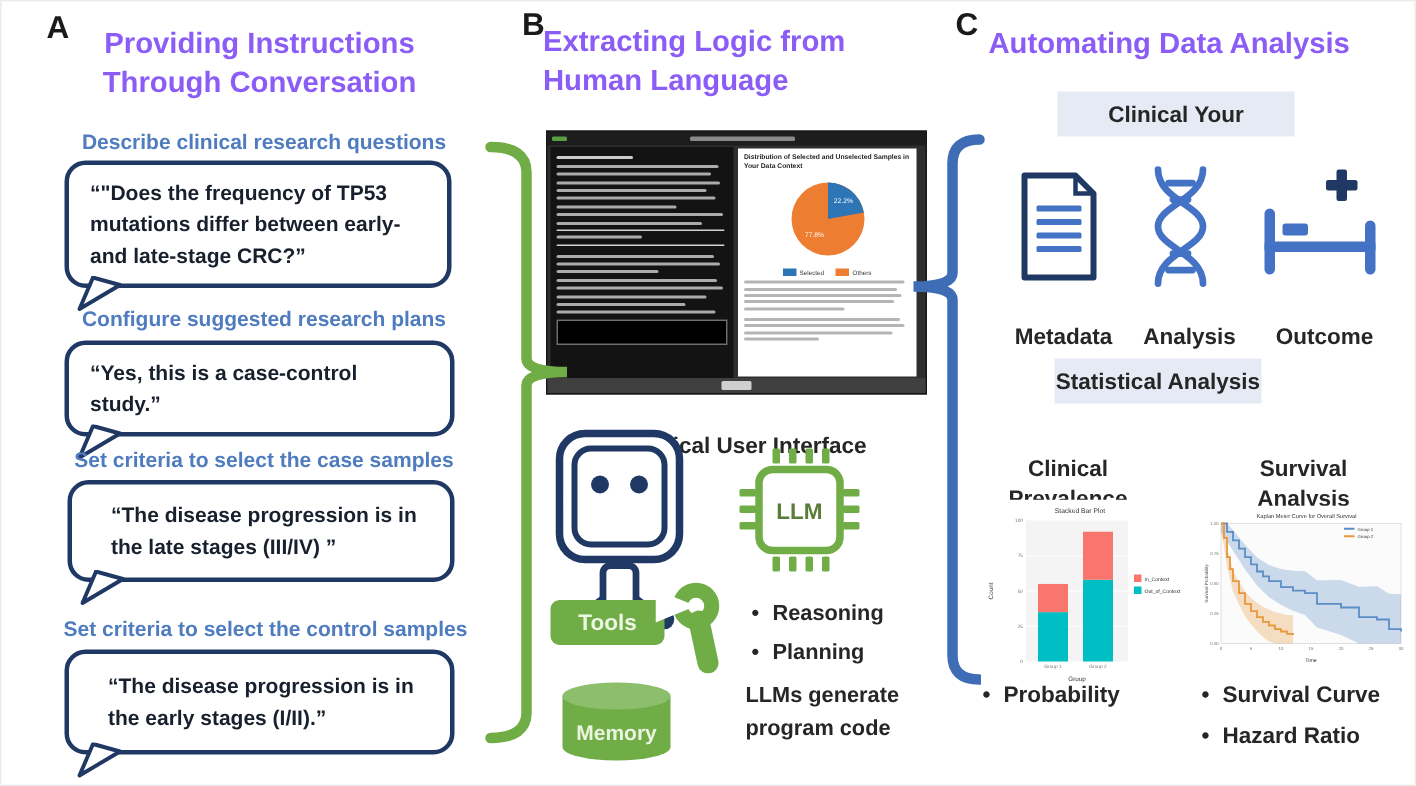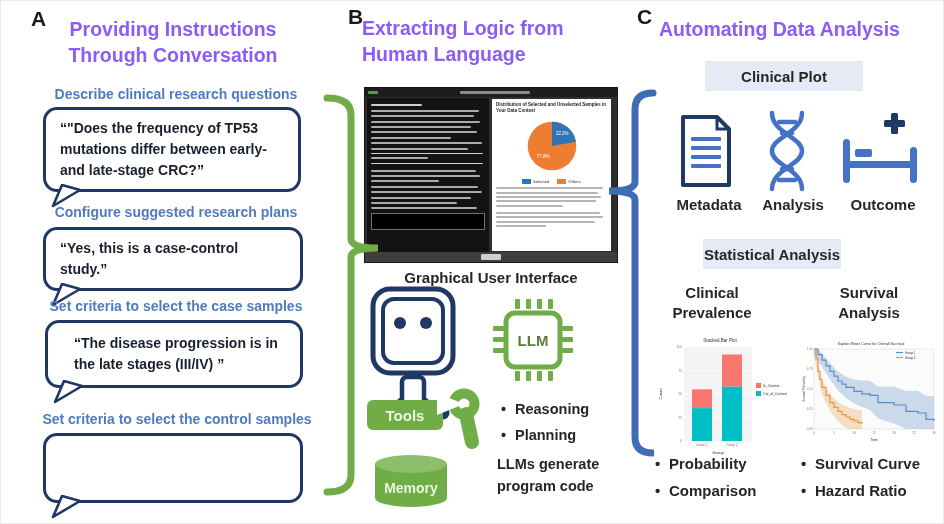--- a/index.html
+++ b/index.html
@@ -7,21 +7,21 @@
           font-family:"Liberation Sans",sans-serif;border:1px solid #ececec;box-sizing:border-box;}
   .abs{position:absolute;}
   .panel-label{font-size:21px;font-weight:700;color:#1a1a1a;}
   .panel-title{font-size:19.5px;font-weight:600;color:#8b5cf6;line-height:1.32;}
   .step-heading{font-size:14px;font-weight:600;color:#4F7CBF;text-align:center;}
   .bubble{background:#fff;border:3px solid #1F3864;border-radius:14px;display:flex;align-items:center;
           padding:8px 14px;font-size:14px;font-weight:600;color:#18202e;line-height:1.5;box-sizing:border-box;}
   .bubble .tail{position:absolute;left:5px;bottom:-19px;}
   .banner{background:#E6EAF5;font-size:15px;font-weight:600;color:#262626;display:flex;
           align-items:center;justify-content:center;}
-  .cap{font-size:15px;font-weight:600;color:#262626;text-align:center;line-height:1.35;}
+  .cap{font-size:15px;font-weight:600;color:#262626;text-align:center;line-height:1.35;margin-top:20px;}
   .blist{list-style:none;margin:0;padding:0;font-size:14.5px;font-weight:600;color:#262626;}
   .blist li{margin:0 0 7px 0;padding-left:14px;position:relative;line-height:1.3;}
   .blist li::before{content:"•";position:absolute;left:0;top:0;}
   
   .gui{background:#2e2e2e;border:1px solid #161616;box-sizing:border-box;}
   .gui .titlebar{position:absolute;left:0;top:0;right:0;height:9px;background:#1d1d1d;}
   .gui .titlebar i{display:block;position:absolute;height:3px;background:#8a8a8a;border-radius:1px;}
   .term{position:absolute;left:2px;top:10px;width:122px;height:155px;background:#131313;padding:3px 4px;box-sizing:border-box;overflow:hidden;}
   .term i{display:block;height:2px;background:#c7c7c7;opacity:.85;margin:3.4px 0;border-radius:1px;}
   .term .sep{height:1px;background:#e8e8e8;opacity:.9;width:98% !important;}
@@ -61,20 +61,21 @@
   <div class="abs step-heading" style="left:30px;top:297px;width:290px;">Set criteria to select the case samples</div>
   <div class="abs bubble" style="left:44px;top:319px;width:258px;min-height:68px;">
     <span style="padding-left:12px;">“The disease progression is in the late stages (III/IV) ”</span>
     <svg class="tail" width="30" height="24">
         <polygon points="2,22 11,1 29,6" fill="#fff" stroke="#1F3864" stroke-width="2.6" stroke-linejoin="round"></polygon>
       </svg>
   </div>
 
   <div class="abs step-heading" style="left:26px;top:410px;width:300px;">Set criteria to select the control samples</div>
   <div class="abs bubble" style="left:42px;top:432px;width:260px;min-height:70px;">
+    <span style="padding-left:12px;">“The disease progression is in the early stages (I/II).”</span>
     <svg class="tail" width="30" height="24">
         <polygon points="2,22 11,1 29,6" fill="#fff" stroke="#1F3864" stroke-width="2.6" stroke-linejoin="round"></polygon>
       </svg>
   </div>
 
   <div class="abs panel-label" style="left:347px;top:4px;">B</div>
   <div class="abs panel-title" style="left:361px;top:15px;width:245px;">Extracting Logic from Human Language</div>
 
   <div class="abs gui" style="left:363px;top:86px;width:254px;height:176px;">
     <div class="titlebar">
@@ -197,21 +198,21 @@
     <path d="M8,7 Q32,7 32,24 L32,148 Q32,157 59,157 Q32,157 32,166 L32,384 Q32,401 8,401" fill="none" stroke="#70AD47" stroke-width="7" stroke-linecap="round"></path>
   </svg>
 
   <svg class="abs" style="left:600px;top:86px;" width="58" height="372" viewBox="0 0 58 372">
     <path d="M52,6 Q34,6 34,22 L34,95 Q34,104 8,104 Q34,104 34,113 L34,350 Q34,366 52,366" fill="none" stroke="#3E6CB5" stroke-width="7" stroke-linecap="round"></path>
   </svg>
 
   <div class="abs panel-label" style="left:636px;top:4px;">C</div>
   <div class="abs panel-title" style="left:658px;top:16px;width:280px;">Automating Data Analysis</div>
 
-  <div class="abs banner" style="left:704px;top:60px;width:158px;height:30px;">Clinical Plot</div>
+  <div class="abs banner" style="left:704px;top:60px;width:158px;height:30px;">Clinical Your</div>
 
   <svg class="abs" style="left:678px;top:112px;" width="54" height="76" viewBox="0 0 54 76">
     <path d="M4,4 H38 L50,16 V72 H4 Z" fill="#fff" stroke="#1F3864" stroke-width="4" stroke-linejoin="round"></path>
     <path d="M38,4 V16 H50" fill="none" stroke="#1F3864" stroke-width="3"></path>
     <g fill="#4472C4">
       <rect x="12" y="24" width="30" height="4" rx="1"></rect>
       <rect x="12" y="33" width="30" height="4" rx="1"></rect>
       <rect x="12" y="42" width="30" height="4" rx="1"></rect>
       <rect x="12" y="51" width="30" height="4" rx="1"></rect>
     </g>
@@ -313,20 +314,19 @@
     <g id="km-legend">
         <line x1="96" y1="15.5" x2="103" y2="15.5" stroke="#5B8DC8" stroke-width="1.2"></line>
         <text x="105" y="16.8" font-size="2.9" fill="#333">Group 1</text>
         <line x1="96" y1="20.5" x2="103" y2="20.5" stroke="#E8973F" stroke-width="1.2"></line>
         <text x="105" y="21.8" font-size="2.9" fill="#333">Group 2</text>
       </g>
   </svg>
 
   <ul class="abs blist" style="left:654px;top:453px;font-size:15px;">
     <li>Probability</li>
-    <li>Comparison</li>
   </ul>
   <ul class="abs blist" style="left:800px;top:453px;font-size:15px;">
     <li>Survival Curve</li>
     <li>Hazard Ratio</li>
   </ul>
 
 </div>
 
 </body></html>

